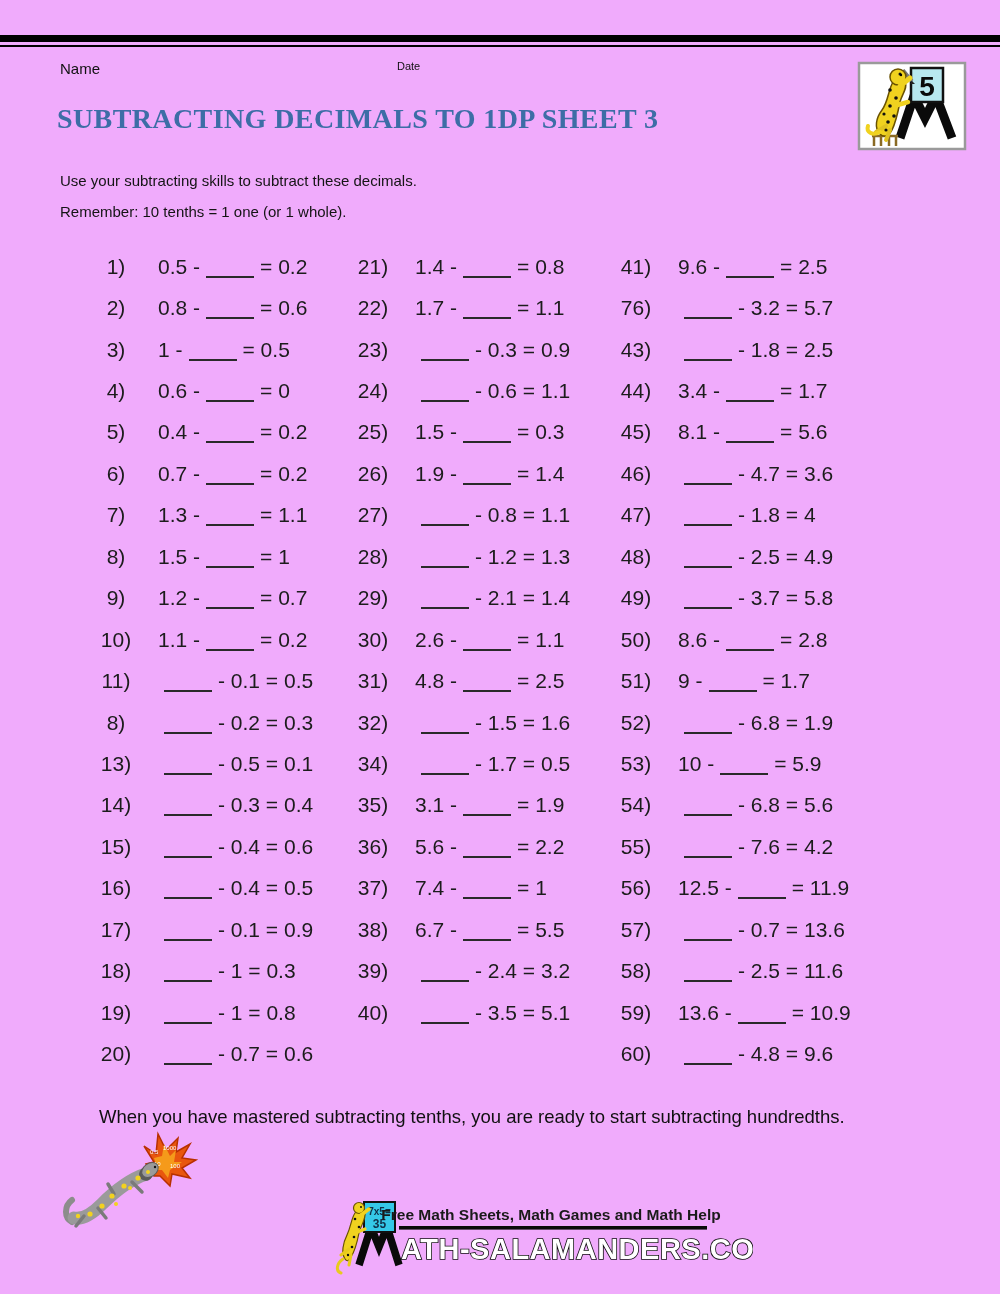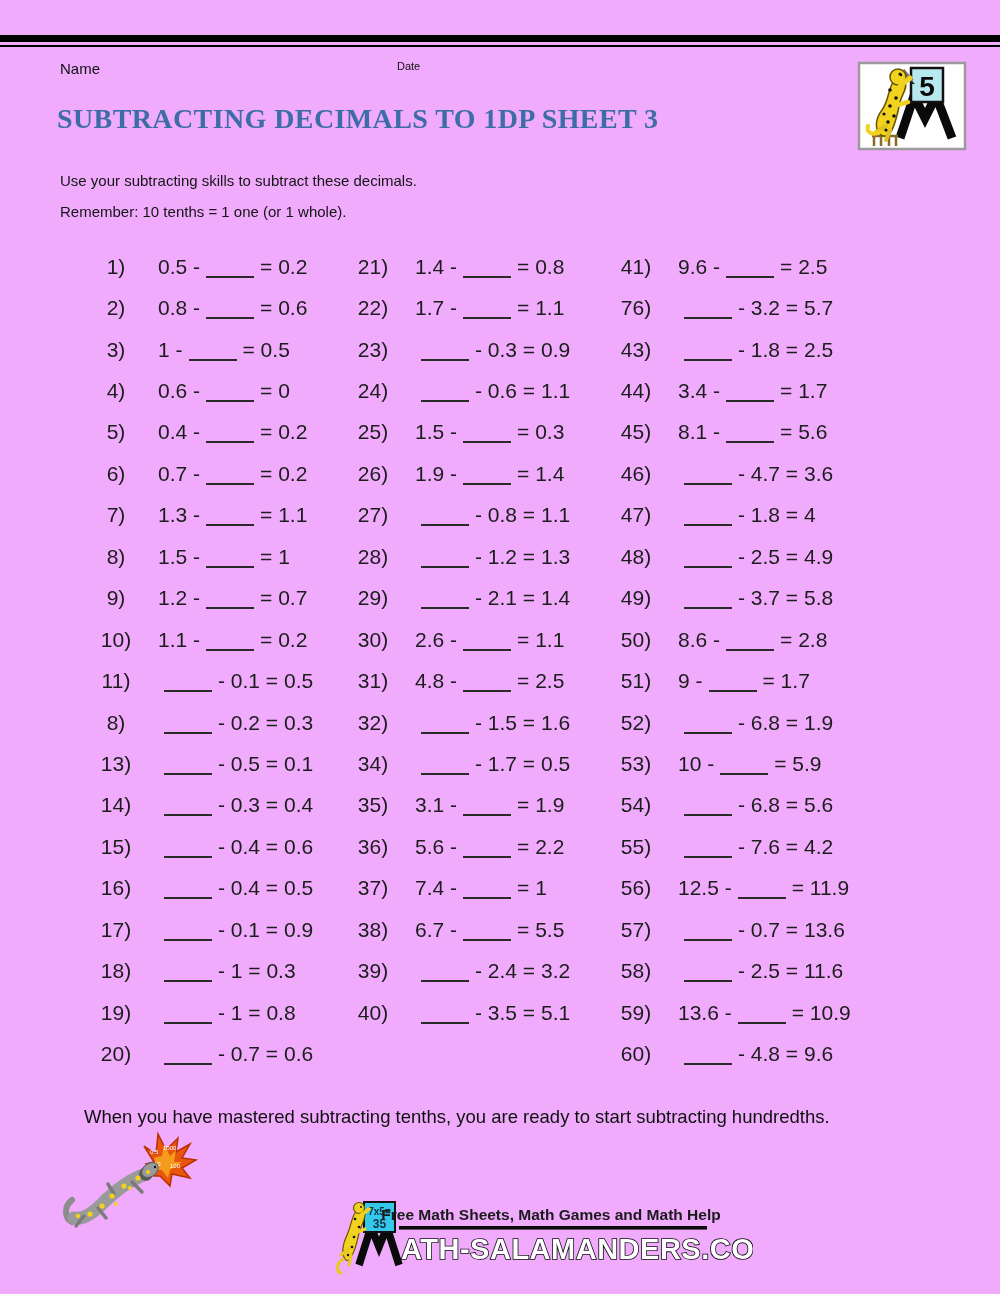--- a/index.html
+++ b/index.html
@@ -34,21 +34,21 @@
   .prob-col.c3{left:610px;width:340px;}
   .prob{height:41.45px;display:flex;align-items:center;font-size:21px;color:#1c1c1c;white-space:nowrap;}
   .pnum{width:52px;text-align:center;flex:0 0 52px;margin-right:16px;}
   .pexpr{display:flex;align-items:baseline;}
   .blank{
     display:inline-block;width:48px;height:15px;
     border-bottom:2.5px solid #2a2a2a;margin:0 6px;transform:translateY(4px);
   }
   .pexpr .txt{display:inline-block;}
 
-  .footer-note{position:absolute;left:84px;top:1106px;font-size:18.5px;color:#101010;white-space:nowrap;}
+  .footer-note{position:absolute;left:99px;top:1106px;font-size:18.5px;color:#101010;white-space:nowrap;}
 
   .fire-salamander{position:absolute;left:58px;top:1130px;width:160px;height:120px;}
   .site-logo{position:absolute;left:333px;top:1197px;width:420px;height:92px;}
 </style>
 </head>
 <body>
 
 <div class="page">
 
   <div class="top-rule">

